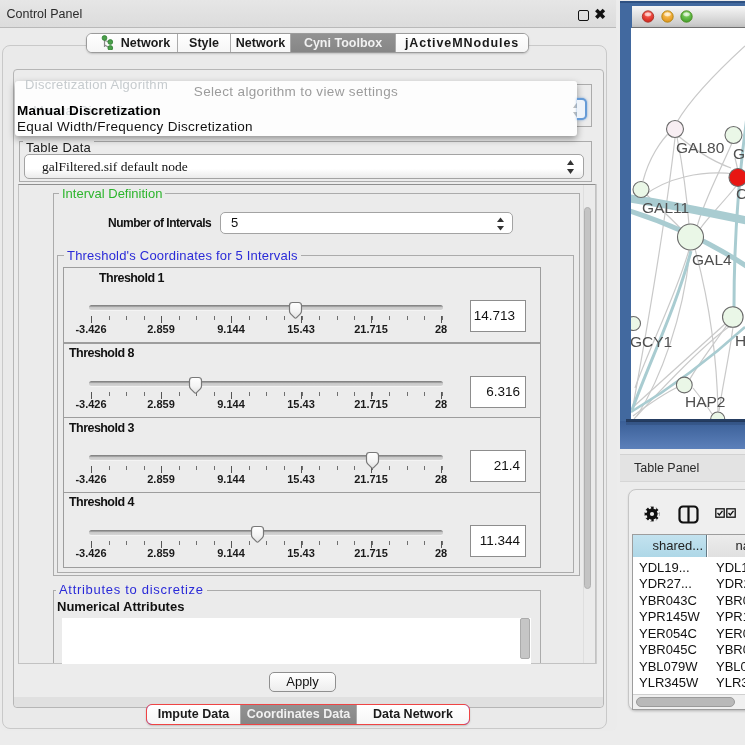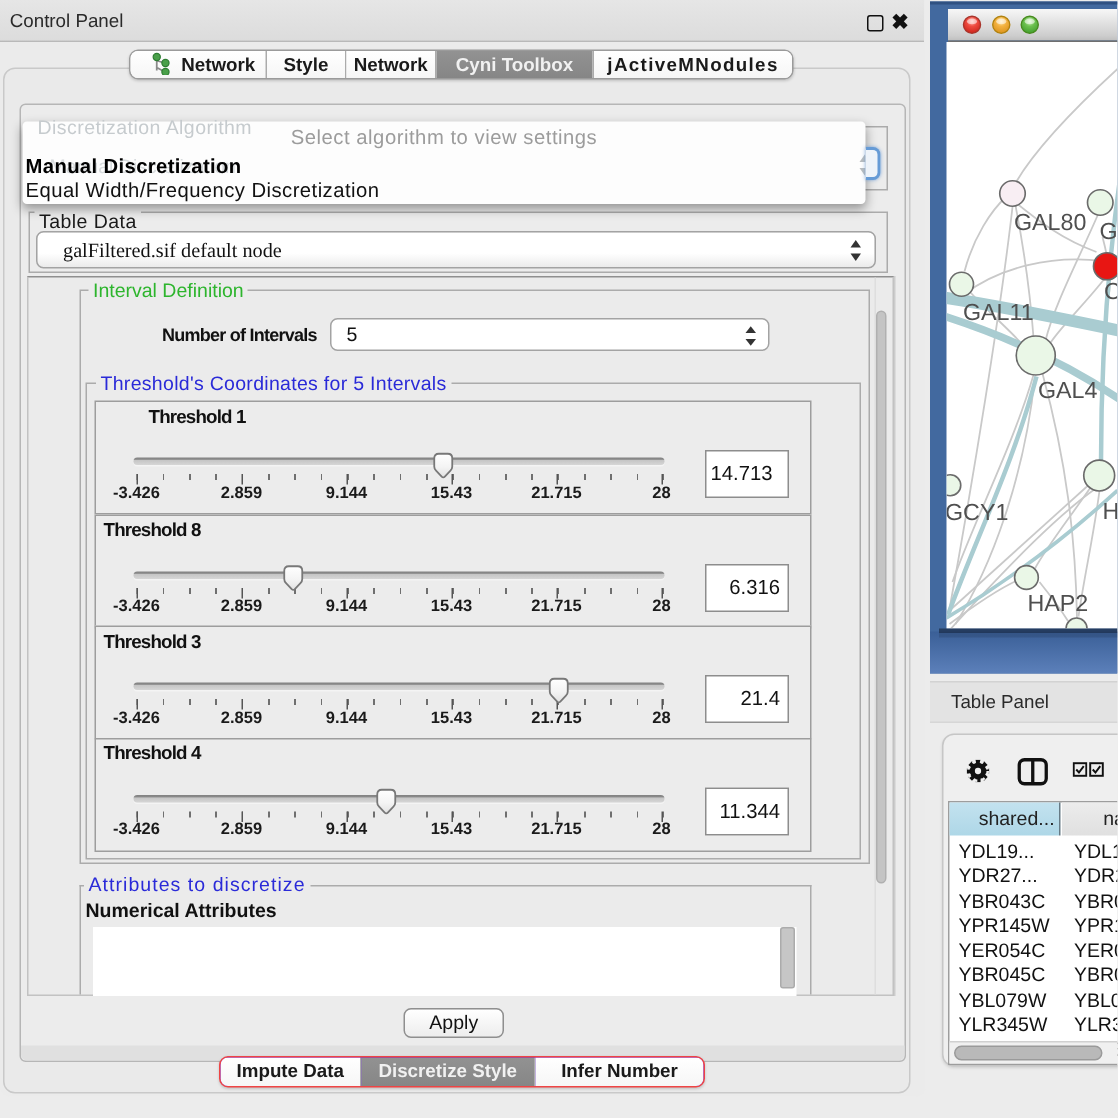--- a/index.html
+++ b/index.html
@@ -167,22 +167,22 @@
         <circle cx="9.3" cy="8" r="2.4" fill="#4aa04a" stroke="#2e7d32" stroke-width="0.8"></circle>
         <circle cx="9.3" cy="14" r="2.4" fill="#4aa04a" stroke="#2e7d32" stroke-width="0.8"></circle>
       </svg>Network</div>
     <div style="float:left;width:53px;height:18px;background:linear-gradient(180deg,#ffffff,#f6f6f6);color:#1a1a1a;font-size:12.5px;font-weight:bold;text-align:center;line-height:18px;border-right:1px solid #ababab;position:relative;">Style</div>
     <div style="float:left;width:60px;height:18px;background:linear-gradient(180deg,#ffffff,#f6f6f6);color:#1a1a1a;font-size:12.5px;font-weight:bold;text-align:center;line-height:18px;border-right:1px solid #ababab;position:relative;">Network</div>
     <div style="float:left;width:105px;height:18px;background:linear-gradient(180deg,#929292,#868686);color:#f1f1f1;font-size:12.5px;font-weight:bold;text-align:center;line-height:18px;border-right:1px solid #ababab;position:relative;">Cyni Toolbox</div>
     <div style="float:left;width:132px;height:18px;background:linear-gradient(180deg,#ffffff,#f6f6f6);color:#1a1a1a;font-size:12.5px;font-weight:bold;text-align:center;line-height:18px;position:relative;"><span style="letter-spacing:0.9px">jActiveMNodules</span></div>
   </div>
 <div class="abs" style="left:146px;top:704px;width:324px;height:21px;border:1px solid #ef4444;border-radius:6px;overflow:hidden;background:#6d28d9;box-shadow:0 1px 2px rgba(0,0,0,0.18);">
     <div style="float:left;width:94px;height:19px;background:linear-gradient(180deg,#ffffff,#f6f6f6);color:#1a1a1a;font-size:12.5px;font-weight:bold;text-align:center;line-height:19px;border-right:1px solid #ababab;position:relative;">Impute Data</div>
-    <div style="float:left;width:116px;height:19px;background:linear-gradient(180deg,#929292,#868686);color:#f1f1f1;font-size:12.5px;font-weight:bold;text-align:center;line-height:19px;border-right:1px solid #ababab;position:relative;">Discretize Style</div>
-    <div style="float:left;width:112px;height:19px;background:linear-gradient(180deg,#ffffff,#f6f6f6);color:#1a1a1a;font-size:12.5px;font-weight:bold;text-align:center;line-height:19px;position:relative;">Infer Number</div>
+    <div style="float:left;width:116px;height:19px;background:linear-gradient(180deg,#929292,#868686);color:#f1f1f1;font-size:12.5px;font-weight:bold;text-align:center;line-height:19px;border-right:1px solid #ababab;position:relative;">Coordinates Data</div>
+    <div style="float:left;width:112px;height:19px;background:linear-gradient(180deg,#ffffff,#f6f6f6);color:#1a1a1a;font-size:12.5px;font-weight:bold;text-align:center;line-height:19px;position:relative;">Data Network</div>
   </div>
 <div class="abs" style="left:620px;top:1px;width:125px;height:448px;background:#42699f;"></div>
 <div class="abs" style="left:620px;top:1px;width:125px;height:2px;background:#2f5182;"></div>
 <div class="abs" style="left:620px;top:421px;width:125px;height:28px;background:linear-gradient(180deg,#3a5f97,#5c80ba);"></div>
 <div class="abs" style="left:632px;top:6px;width:113px;height:22px;background:linear-gradient(180deg,#f7f7f7,#cdcdcd 85%,#bfbfbf);border-bottom:1px solid #6f6f6f;"></div>
 <svg class="abs" width="113" height="22" style="left:632px;top:6px;">
     <defs>
       <radialGradient id="rr" cx="0.5" cy="0.3" r="0.75">
         <stop offset="0" stop-color="#ffb0a8"></stop>
         <stop offset="0.4" stop-color="#ee4b40"></stop>

